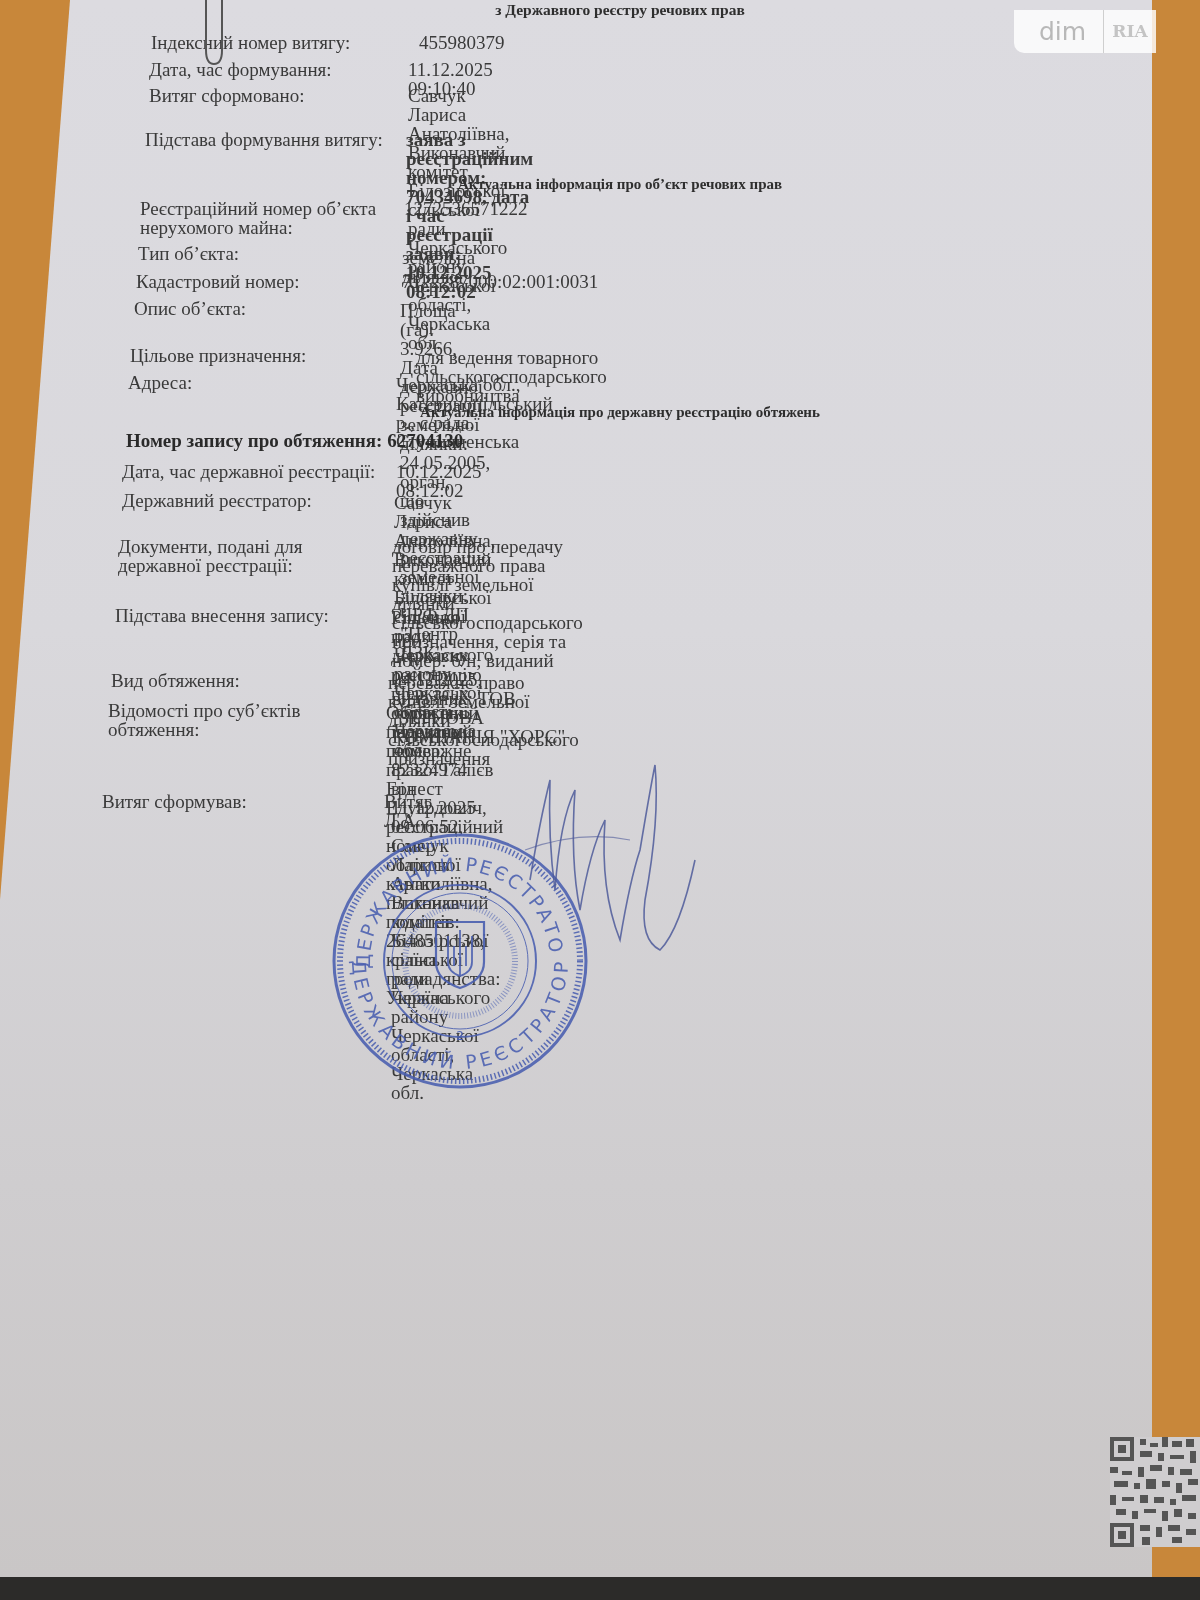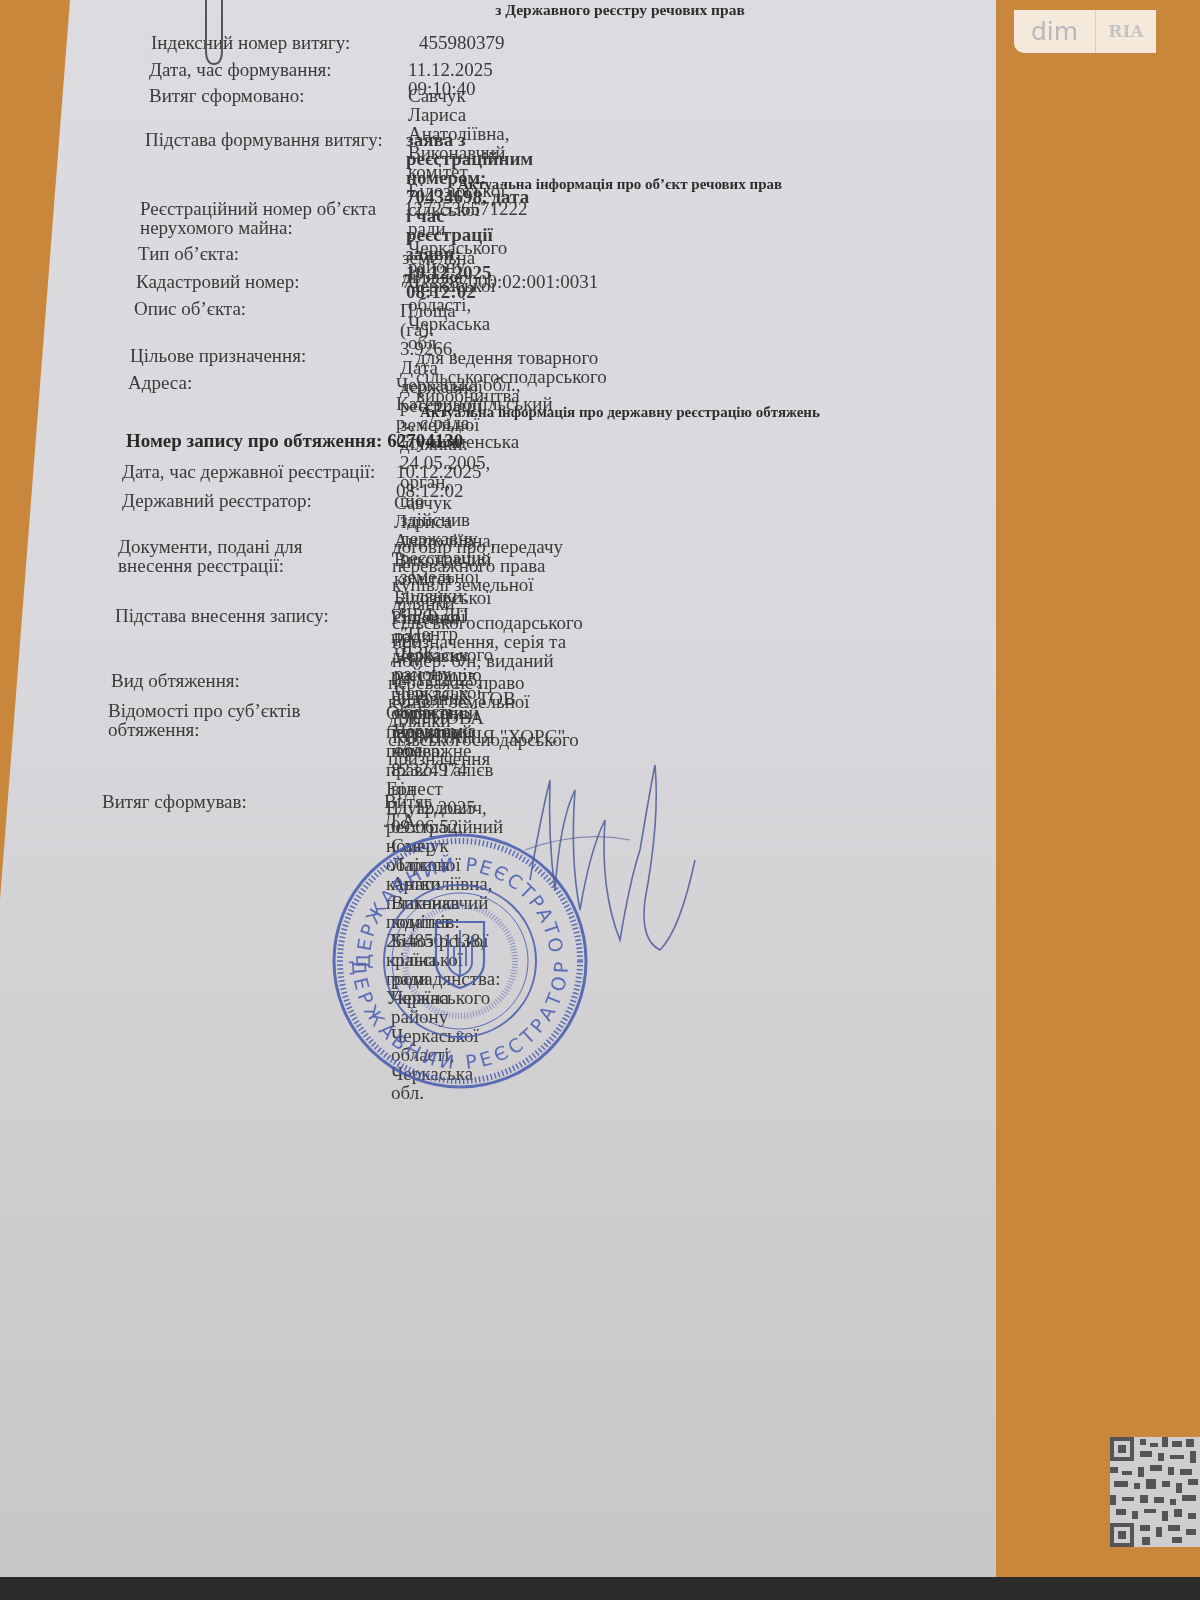--- a/index.html
+++ b/index.html
@@ -8,21 +8,21 @@
       background: #c8873a;
       position: relative;
       font-family: "Liberation Serif", "DejaVu Serif", serif;
       color: #3a3a3a;
     }
     .bottom-shadow {
       position: absolute; left: 0; top: 1577px; width: 1200px; height: 23px;
       background: #2c2b29;
     }
     .paper {
-      position: absolute; left: 0; top: 0; width: 996px; height: 1577px;
+      position: absolute; left: 0; top: 0; width: 1152px; height: 1577px;
       background: linear-gradient(180deg, #dcdbe0 0%, #d9d8dc 40%, #cfcdcf 75%, #c9c6c6 100%);
       clip-path: polygon(70px 0, 1192px 0, 1200px 30px, 1200px 1577px, 0 1577px, 0 900px);
     }
     .page-inner { position: absolute; left: 0; top: 0; width: 1200px; height: 1577px; }
     .doc-header {
       position: absolute; top: 0; left: 0; width: 1240px;
       text-align: center; font-weight: bold; font-size: 15.5px; line-height: 20px;
       color: #2e2e2e;
     }
     .row { position: absolute; font-size: 19px; line-height: 19px; }
@@ -33,21 +33,21 @@
       font-weight: bold; font-size: 15px; color: #2e2e2e;
     }
     .bold { font-weight: bold; color: #2a2a2a; }
     .watermark {
       position: absolute; left: 1014px; top: 10px; width: 142px; height: 43px;
       background: rgba(255,255,255,0.82); border-radius: 0 0 0 10px;
       display: flex; align-items: center;
     }
     .wm-dim {
       width: 81px; text-align: center; font-family: "DejaVu Sans", sans-serif;
-      font-size: 25px; color: #b8b8b8; border-right: 1px solid #cfcfcf; line-height: 43px;
+      font-size: 25px; color: #b8b8b8; border-right: 1px solid #cfcfcf; line-height: 43px; padding-left: 8px;
     }
     .wm-ria {
       flex: 1; text-align: center; font-family: "DejaVu Serif", serif;
       font-weight: bold; font-size: 17px; color: #c4c4c4; position: relative; line-height: 43px;
     }
     .clip {
       position: absolute; left: 200px; top: -20px; width: 28px; height: 88px;
     }
     .stamp { position: absolute; left: 330px; top: 830px; width: 260px; height: 262px; }
     .signature { position: absolute; left: 520px; top: 760px; width: 200px; height: 220px; }
@@ -122,21 +122,21 @@
       <span class="lbl" style="left:122px;top:0;">Дата, час державної реєстрації:</span>
       <span class="val" style="left:396px;top:0;">10.12.2025 08:12:02</span>
     </div>
     <div class="row" style="left:0;top:491px;">
       <span class="lbl" style="left:122px;top:0;">Державний реєстратор:</span>
       <span class="val" style="left:394px;top:2px;">Савчук Лариса Анатоліївна, Виконавчий комітет Білозірської сільської ради
 Черкаського району Черкаської області, Черкаська обл.</span>
     </div>
     <div class="row" style="left:0;top:537px;">
       <span class="lbl" style="left:118px;top:0;white-space:pre;">Документи, подані для
-внесення реєстрації:</span>
+державної реєстрації:</span>
       <span class="val" style="left:392px;top:0;">договір про передачу переважного права купівлі земельної ділянки
 сільськогосподарського призначення, серія та номер: б/н, виданий 04.12.2025,
 видавник: ТОВ "ЗЕРНОВА КОМПАНІЯ "ХОРС"</span>
     </div>
     <div class="row" style="left:0;top:606px;">
       <span class="lbl" style="left:115px;top:0;">Підстава внесення запису:</span>
       <span class="val" style="left:391px;top:2px;">Рішення про державну реєстрацію прав та їх обтяжень, індексний номер: 82324974
 від 11.12.2025 09:06:52, Савчук Лариса Анатоліївна, Виконавчий комітет
 Білозірської сільської ради Черкаського району Черкаської області, Черкаська обл.</span>
     </div>

